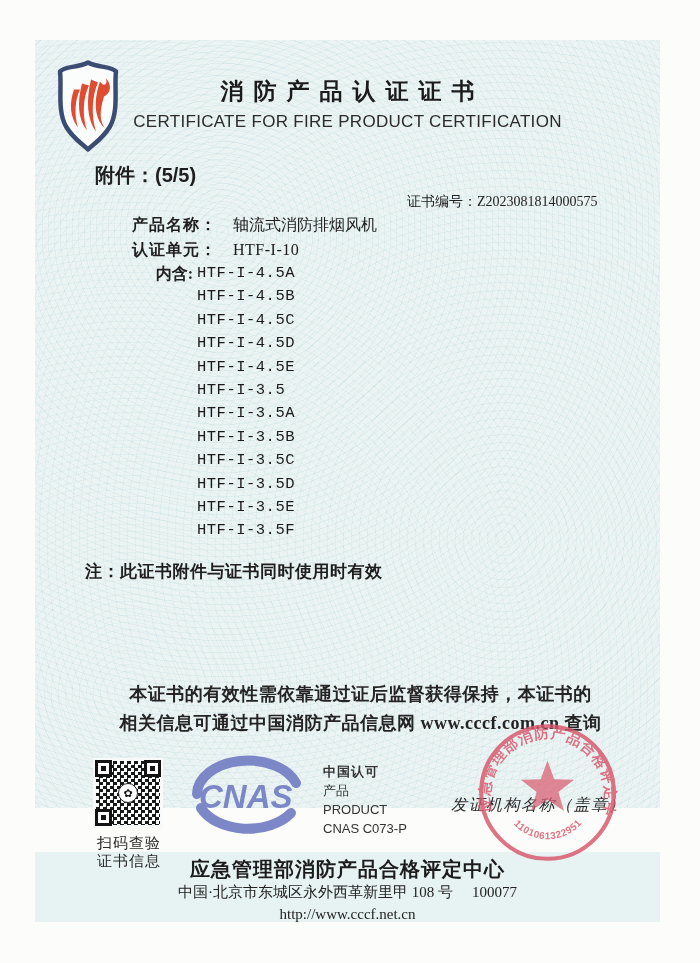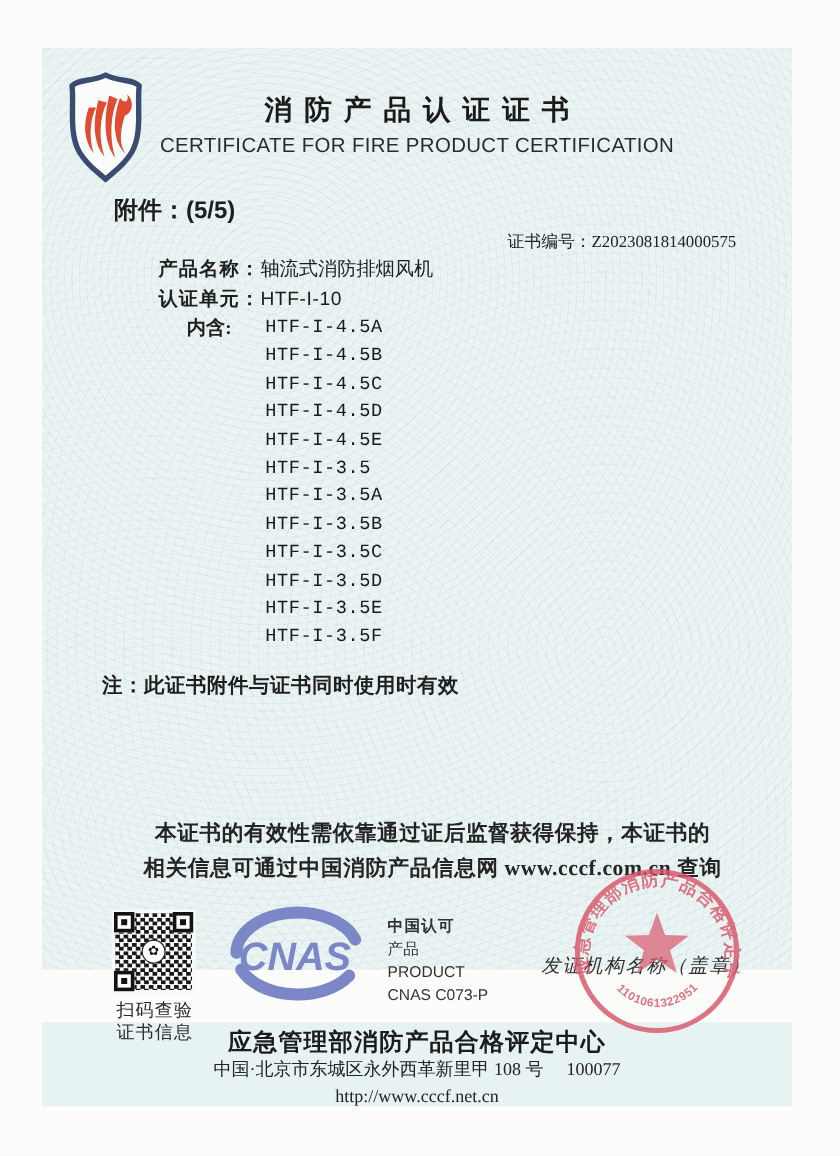--- a/index.html
+++ b/index.html
@@ -22,28 +22,28 @@
            font-family:"Liberation Serif", serif; font-weight:bold;
            font-size:23px; letter-spacing:10px; padding-left:10px; color:#1b1b1b; }
   .subtitle { position:absolute; left:0; top:72px; width:100%; text-align:center;
               font-size:17px; letter-spacing:.3px; color:#2b2b2b; }
 
   .attachment { position:absolute; left:60px; top:122px;
                 font-family:"Liberation Serif", serif; font-weight:bold; font-size:20px; }
   .attachment .att-val { margin-left:0; font-family:"Liberation Sans", sans-serif; }
 
   .certno { position:absolute; left:372px; top:153px; font-size:14px;
-            font-family:"Liberation Serif", serif; color:#222;margin-left:16px; }
+            font-family:"Liberation Serif", serif; color:#222; }
 
   .fields { position:absolute; left:0; top:172px; width:100%; }
   .frow { display:flex; height:25px; line-height:25px; }
   .frow .flabel { width:158px; text-align:right; font-weight:bold;
                   font-family:"Liberation Serif", serif; font-size:16px; letter-spacing:1px;margin-left:24px; }
-  .frow .fvalue { margin-left:0; font-family:Liberation Sans, sans-serif; font-size:16px; }
-  .lrow { display:flex; height:23.4px; line-height:23.4px;gap:24px; }
+  .frow .fvalue { margin-left:16px; font-family:Liberation Serif, serif; font-size:16px; }
+  .lrow { display:flex; height:23.4px; line-height:23.4px; }
   .lrow .flabel { width:158px; text-align:right; font-weight:bold;
                   font-family:"Liberation Serif", serif; font-size:16px; }
   .mono { font-family:"Liberation Mono", monospace; font-size:15.5px; letter-spacing:.5px; color:#1a1a1a; }
   .lrow .fvalue { margin-left:4px; }
 
   .note { position:absolute; left:50px; top:520px; height:24px; line-height:24px;
           font-family:"Liberation Serif", serif; font-weight:bold; font-size:17px; letter-spacing:.5px; }
 
   .validity { position:absolute; left:0; top:640px; width:100%; text-align:center;
               font-family:"Liberation Serif", serif; font-weight:600;

